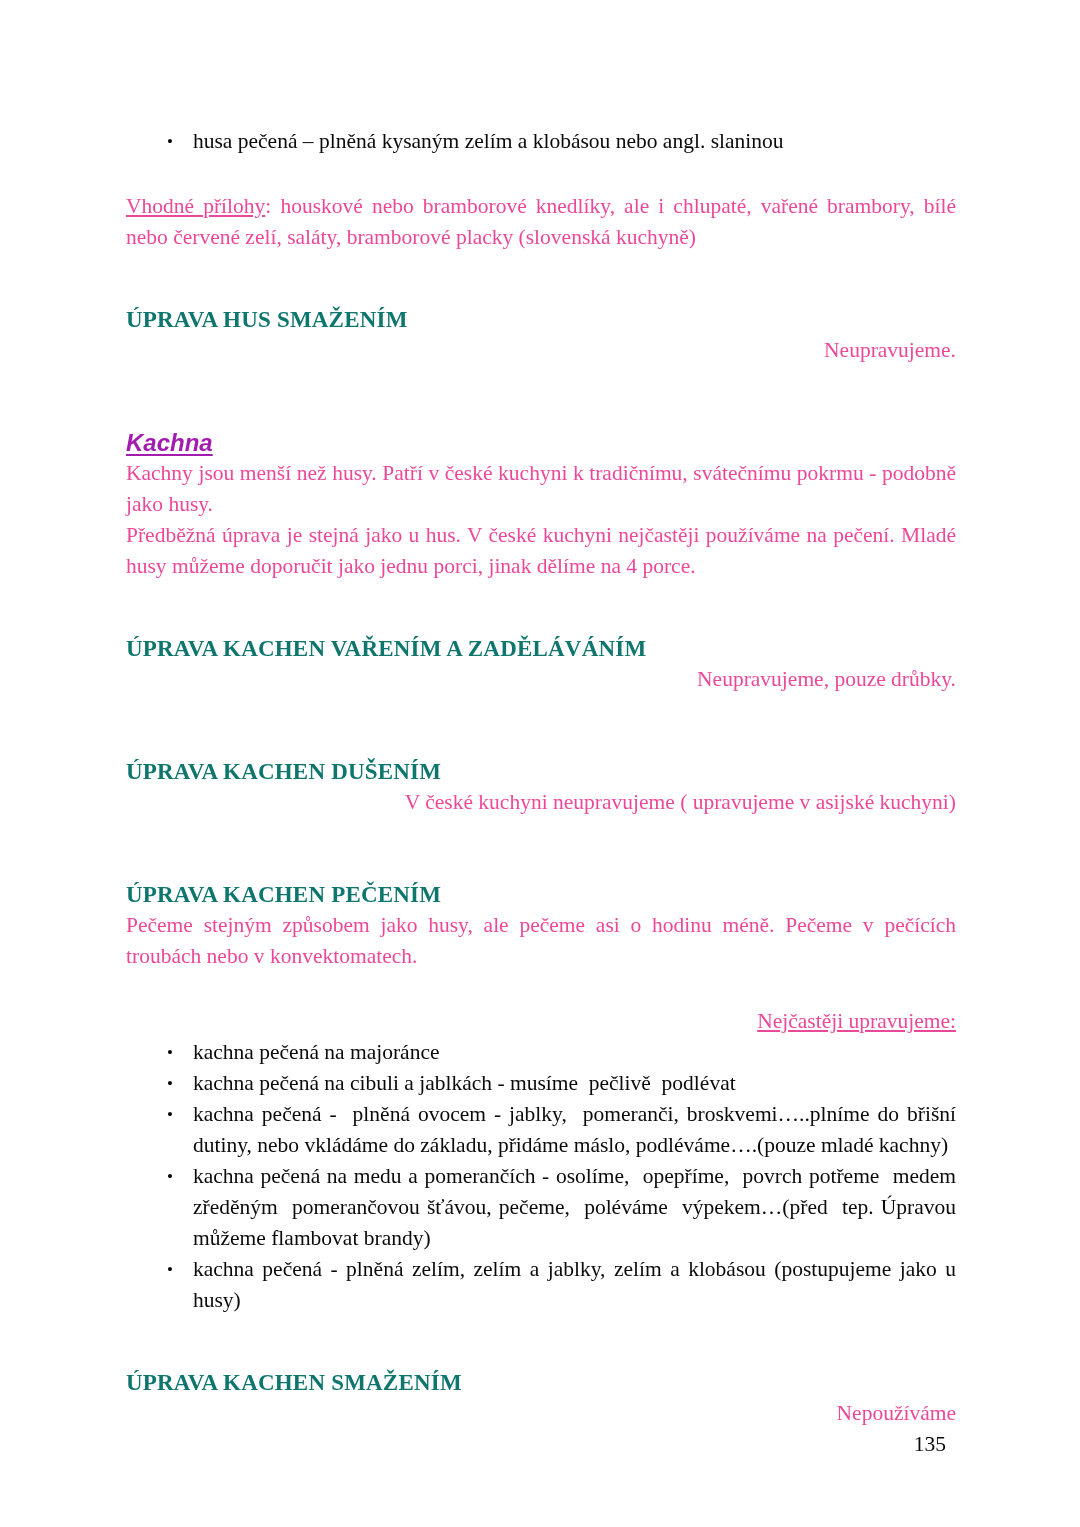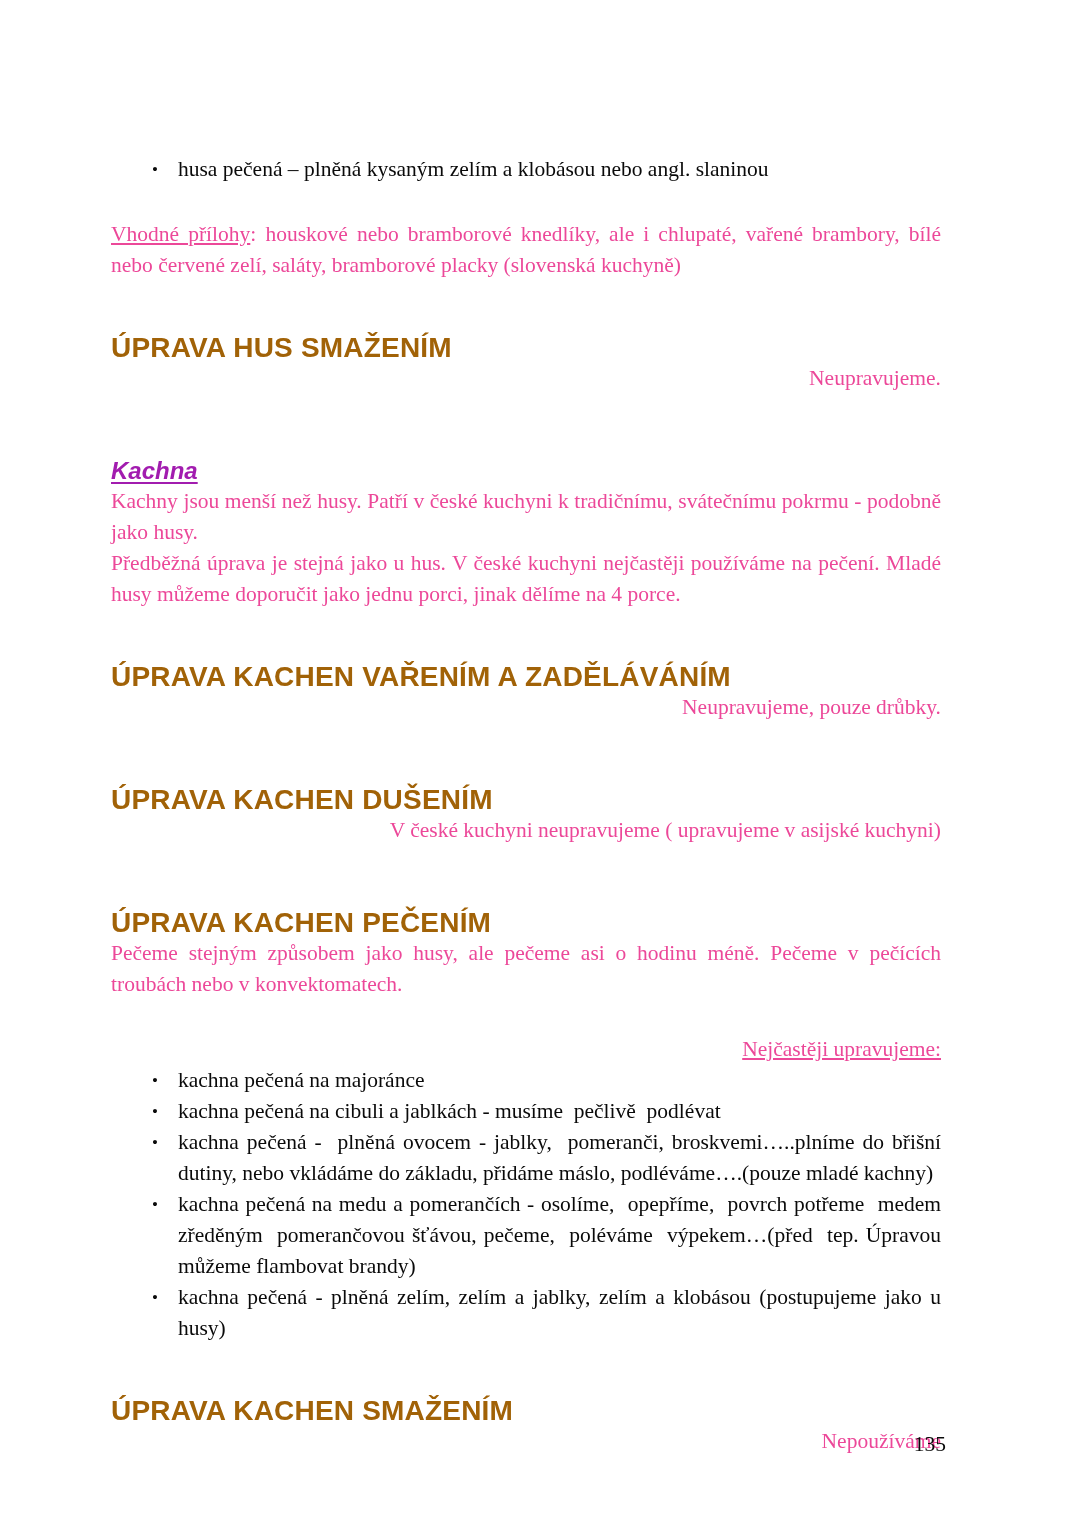--- a/index.html
+++ b/index.html
@@ -12,45 +12,44 @@
     position: relative;
     width: 1080px;
     height: 1527px;
     background: #ffffff;
     margin: 0 auto;
     overflow: hidden;
     box-sizing: border-box;
   }
   .content {
     position: absolute;
-    left: 111px;
+    left: 126px;
     top: 126px;
     width: 830px;
-    margin-top: 28px;
   }
 
   
   .body-text {
     font-family: "Liberation Serif", "DejaVu Serif", serif;
     font-size: 21.5px;
     line-height: 31px;
     color: #ec4899;
     margin: 0;
     text-align: justify;
     text-justify: inter-word;
     white-space: pre-wrap;
   }
   .body-text.flush { text-align: right; }
 
   
   .heading {
-    font-family: Liberation Sans, sans-serif;
-    font-size: 28px;
+    font-family: Liberation Serif, serif;
+    font-size: 23px;
     font-weight: bold;
-    color: #a16207;
+    color: #0f766e;
     margin: 0;
     line-height: 30px;
     letter-spacing: 0.2px;
   }
 
   
   .section-title {
     font-family: "Liberation Sans", "DejaVu Sans", sans-serif;
     font-size: 24px;
     font-weight: bold;

